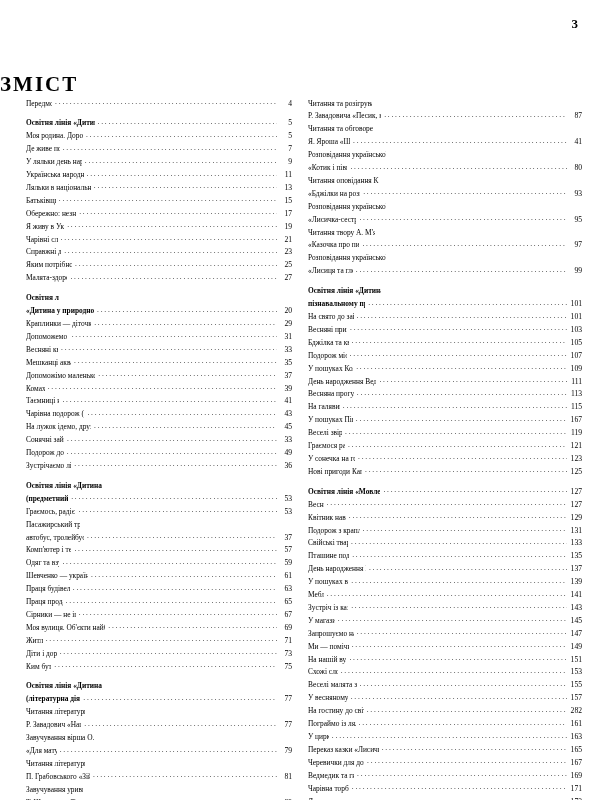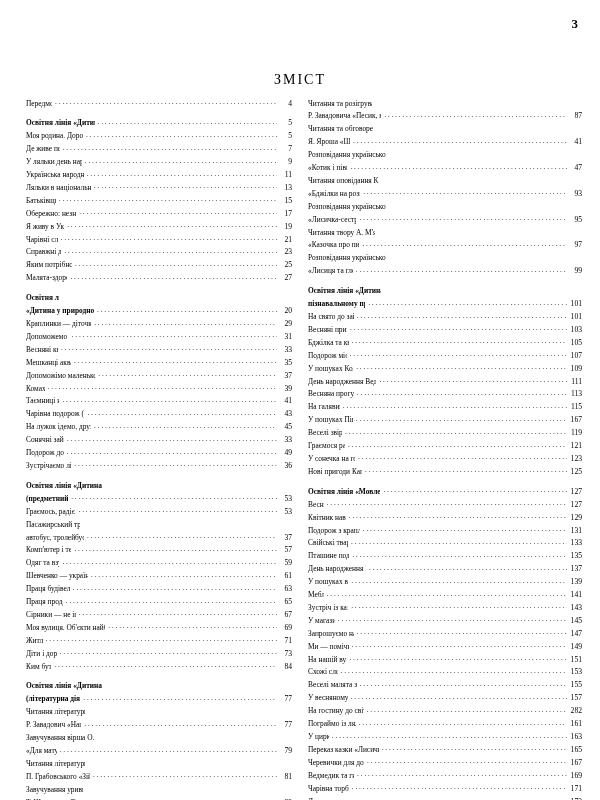--- a/index.html
+++ b/index.html
@@ -22,23 +22,22 @@
     padding: 0;
   }
   .page-number {
     position: absolute;
     top: 16px;
     right: 22px;
     font-size: 13px;
     font-weight: bold;
   }
   .doc-title {
-    text-align: center;
-    font-size: 14px;
-    font-weight: normal;
+    font-size: 21px;
+    font-weight: bold;
     letter-spacing: 2px;
     padding-top: 72px;
     padding-bottom: 10px;
   }
   .columns {
     position: absolute;
     top: 96px;
     left: 0;
     width: 600px;
     display: flex;
@@ -302,21 +301,21 @@
           <span class="pg">71</span>
         </div>
         <div class="entry">
           <span class="label">Діти і дорога</span>
           <span class="leader">................................................................................</span>
           <span class="pg">73</span>
         </div>
         <div class="entry">
           <span class="label">Ким бути?</span>
           <span class="leader">................................................................................</span>
-          <span class="pg">84</span>
+          <span class="pg">75</span>
         </div>
         <div class="spacer"></div>
         <div class="entry bold nolead">
           <span class="label">Освітня лінія «Дитина у світі культури»</span>
           <span class="leader">................................................................................</span>
           <span class="pg"></span>
         </div>
         <div class="entry bold">
           <span class="label">(літературна діяльність)</span>
           <span class="leader">................................................................................</span>
@@ -385,21 +384,21 @@
           <span class="pg">41</span>
         </div>
         <div class="entry nolead">
           <span class="label">Розповідання української народної казки</span>
           <span class="leader">................................................................................</span>
           <span class="pg"></span>
         </div>
         <div class="entry">
           <span class="label">«Котик і півник»</span>
           <span class="leader">................................................................................</span>
-          <span class="pg">47</span>
+          <span class="pg">80</span>
         </div>
         <div class="entry nolead">
           <span class="label">Читання оповідання К. Ушинського</span>
           <span class="leader">................................................................................</span>
           <span class="pg"></span>
         </div>
         <div class="entry">
           <span class="label">«Бджілки на розвідках»</span>
           <span class="leader">................................................................................</span>
           <span class="pg">93</span>

